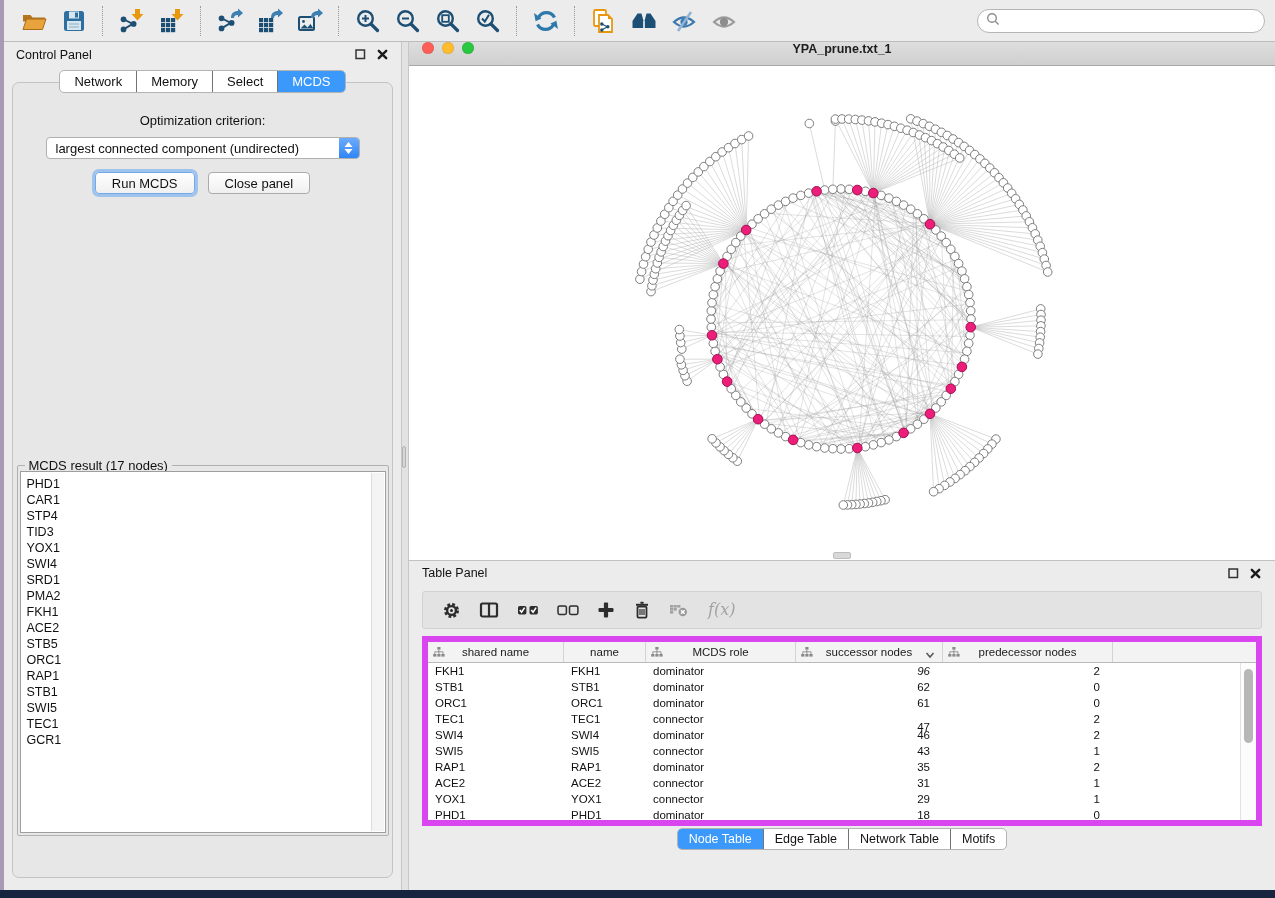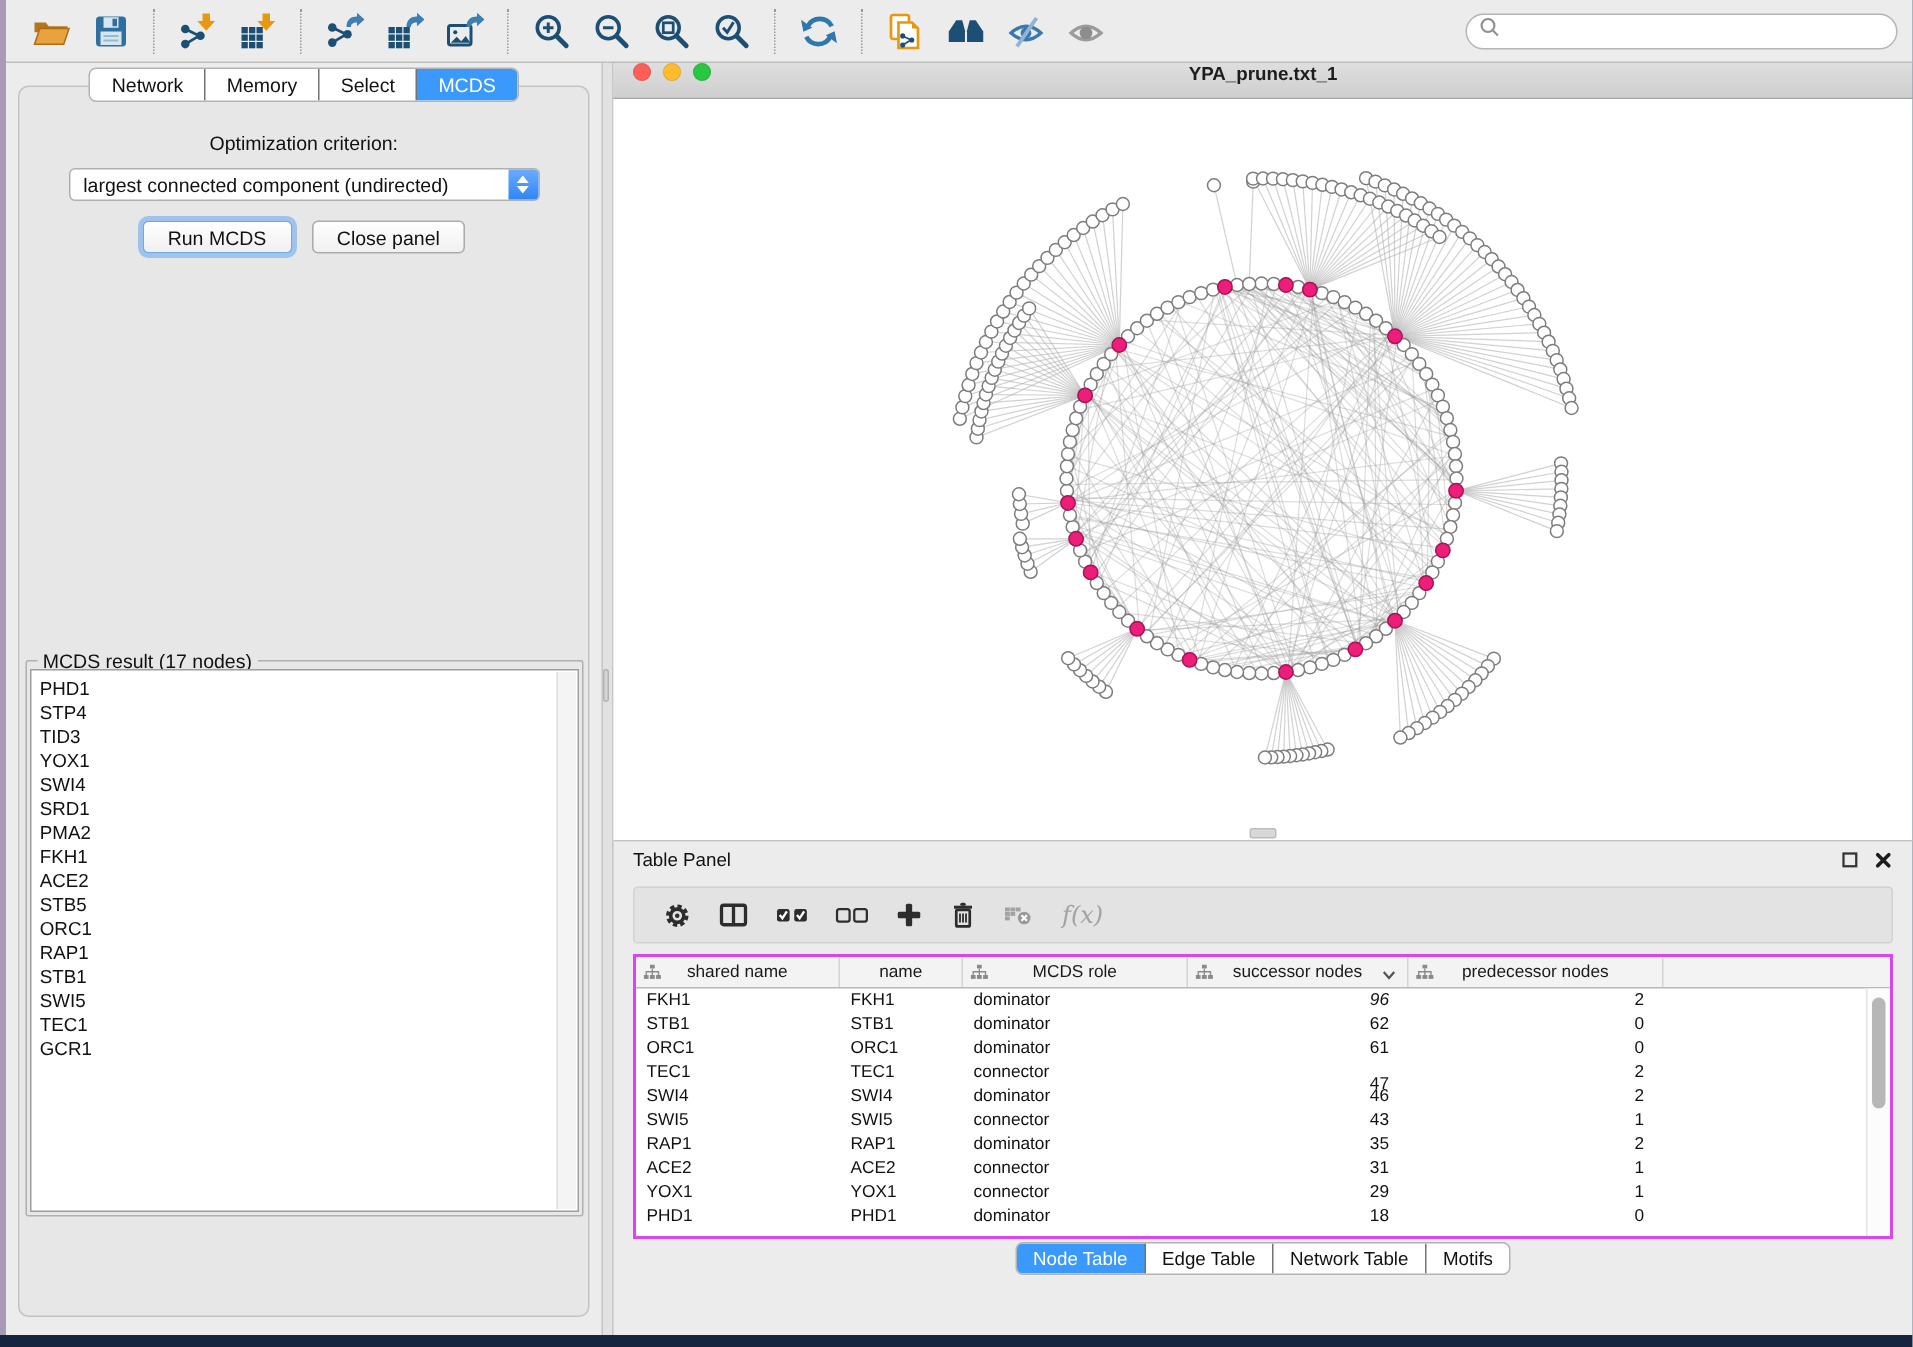--- a/index.html
+++ b/index.html
@@ -62,21 +62,21 @@
   .net-canvas{flex:none;height:494px;background:#fff;position:relative;border-bottom:1px solid #c2c2c2}
   .net-canvas svg{position:absolute;left:0;top:0}
   .grip-h{position:absolute;bottom:1px;left:50%;margin-left:-9px;width:16px;height:5px;background:#d8d8d8;border:1px solid #bdbdbd;border-radius:2px}
 
   
   .tp{flex:1;min-height:0;background:#ececec;display:flex;flex-direction:column;padding:0 13px;box-sizing:border-box}
   .tp-header{flex:none;height:24px;display:flex;align-items:center;font-size:12.5px;color:#111}
   .tp-toolbar{flex:none;height:38px;margin-top:6px;background:#e3e3e3;border:1px solid #d2d2d2;border-radius:3px;
               display:flex;align-items:center;padding:0 10px;box-sizing:border-box}
   .tp-icon{margin:0 9px;display:flex;align-items:center;justify-content:center}
-  .tbl{flex:none;height:190px;margin-top:7px;background:#fff;border:2px solid #d946ef;position:relative;overflow:hidden;
+  .tbl{flex:none;height:190px;margin-top:7px;background:#fff;border:6px solid #d946ef;position:relative;overflow:hidden;
        display:flex;flex-direction:column;box-sizing:border-box}
   .tbl-head{flex:none;height:21px;display:flex;background:#f3f3f3;border-bottom:1px solid #b9b9b9;box-sizing:border-box}
   .th{position:relative;display:flex;align-items:center;justify-content:center;font-size:11.5px;color:#1a1a1a;
       border-right:1px solid #d4d4d4;box-sizing:border-box;flex:none}
   .th .h-icon{position:absolute;left:5px;top:5px}
   .th .h-sort{position:absolute;right:7px;top:7px}
   .th.fill{flex:1;border-right:none}
   .tbl-body{flex:1;overflow:hidden}
   .tr{display:flex;height:16px;align-items:center;font-size:11.5px;color:#111}
   .td{flex:none;padding-left:7px;box-sizing:border-box;white-space:nowrap;overflow:hidden}
@@ -268,20 +268,35 @@
             <line x1="9.3" y1="9.3" x2="12.6" y2="12.6" stroke="#8e8e8e" stroke-width="1.4"></line>
           </svg>
       </span>
       <input type="text" placeholder="" style="">
     </div>
   </div>
 
   <div class="main">
 
     <div class="cp">
+      <div class="cp-header">
+        <span>Control Panel</span>
+        <span class="win-btns">
+          <span class="win-btn">
+            <svg width="11" height="11" viewBox="0 0 11 11">
+                <rect x="1" y="1" width="8.5" height="8.5" fill="none" stroke="#333" stroke-width="1.5"></rect>
+              </svg>
+          </span>
+          <span class="win-btn">
+            <svg width="11" height="11" viewBox="0 0 11 11">
+                <path d="M1.8 1.8 L9.2 9.2 M9.2 1.8 L1.8 9.2" stroke="#1c1c1c" stroke-width="2.4" stroke-linecap="round"></path>
+              </svg>
+          </span>
+        </span>
+      </div>
       <div class="cp-tabs">
         <div class="seg" id="cp-tabs-seg">
             <div class="seg-item">Network</div>
             <div class="seg-item">Memory</div>
             <div class="seg-item">Select</div>
             <div class="seg-item sel">MCDS</div>
           </div>
       </div>
       <div class="cp-card">
         <div class="opt-label">Optimization criterion:</div>
@@ -298,20 +313,21 @@
         </div>
         <div class="btn-row">
           <button class="btn focus">Run MCDS</button>
           <button class="btn">Close panel</button>
         </div>
         <div class="result-group">
           <span class="result-title">MCDS result (17 nodes)</span>
           <div class="result-list" id="result-list">
             <div class="list-scroll"></div>
           <div class="list-item">PHD1</div>
+              <div class="list-item">CAR1</div>
               <div class="list-item">STP4</div>
               <div class="list-item">TID3</div>
               <div class="list-item">YOX1</div>
               <div class="list-item">SWI4</div>
               <div class="list-item">SRD1</div>
               <div class="list-item">PMA2</div>
               <div class="list-item">FKH1</div>
               <div class="list-item">ACE2</div>
               <div class="list-item">STB5</div>
               <div class="list-item">ORC1</div>

